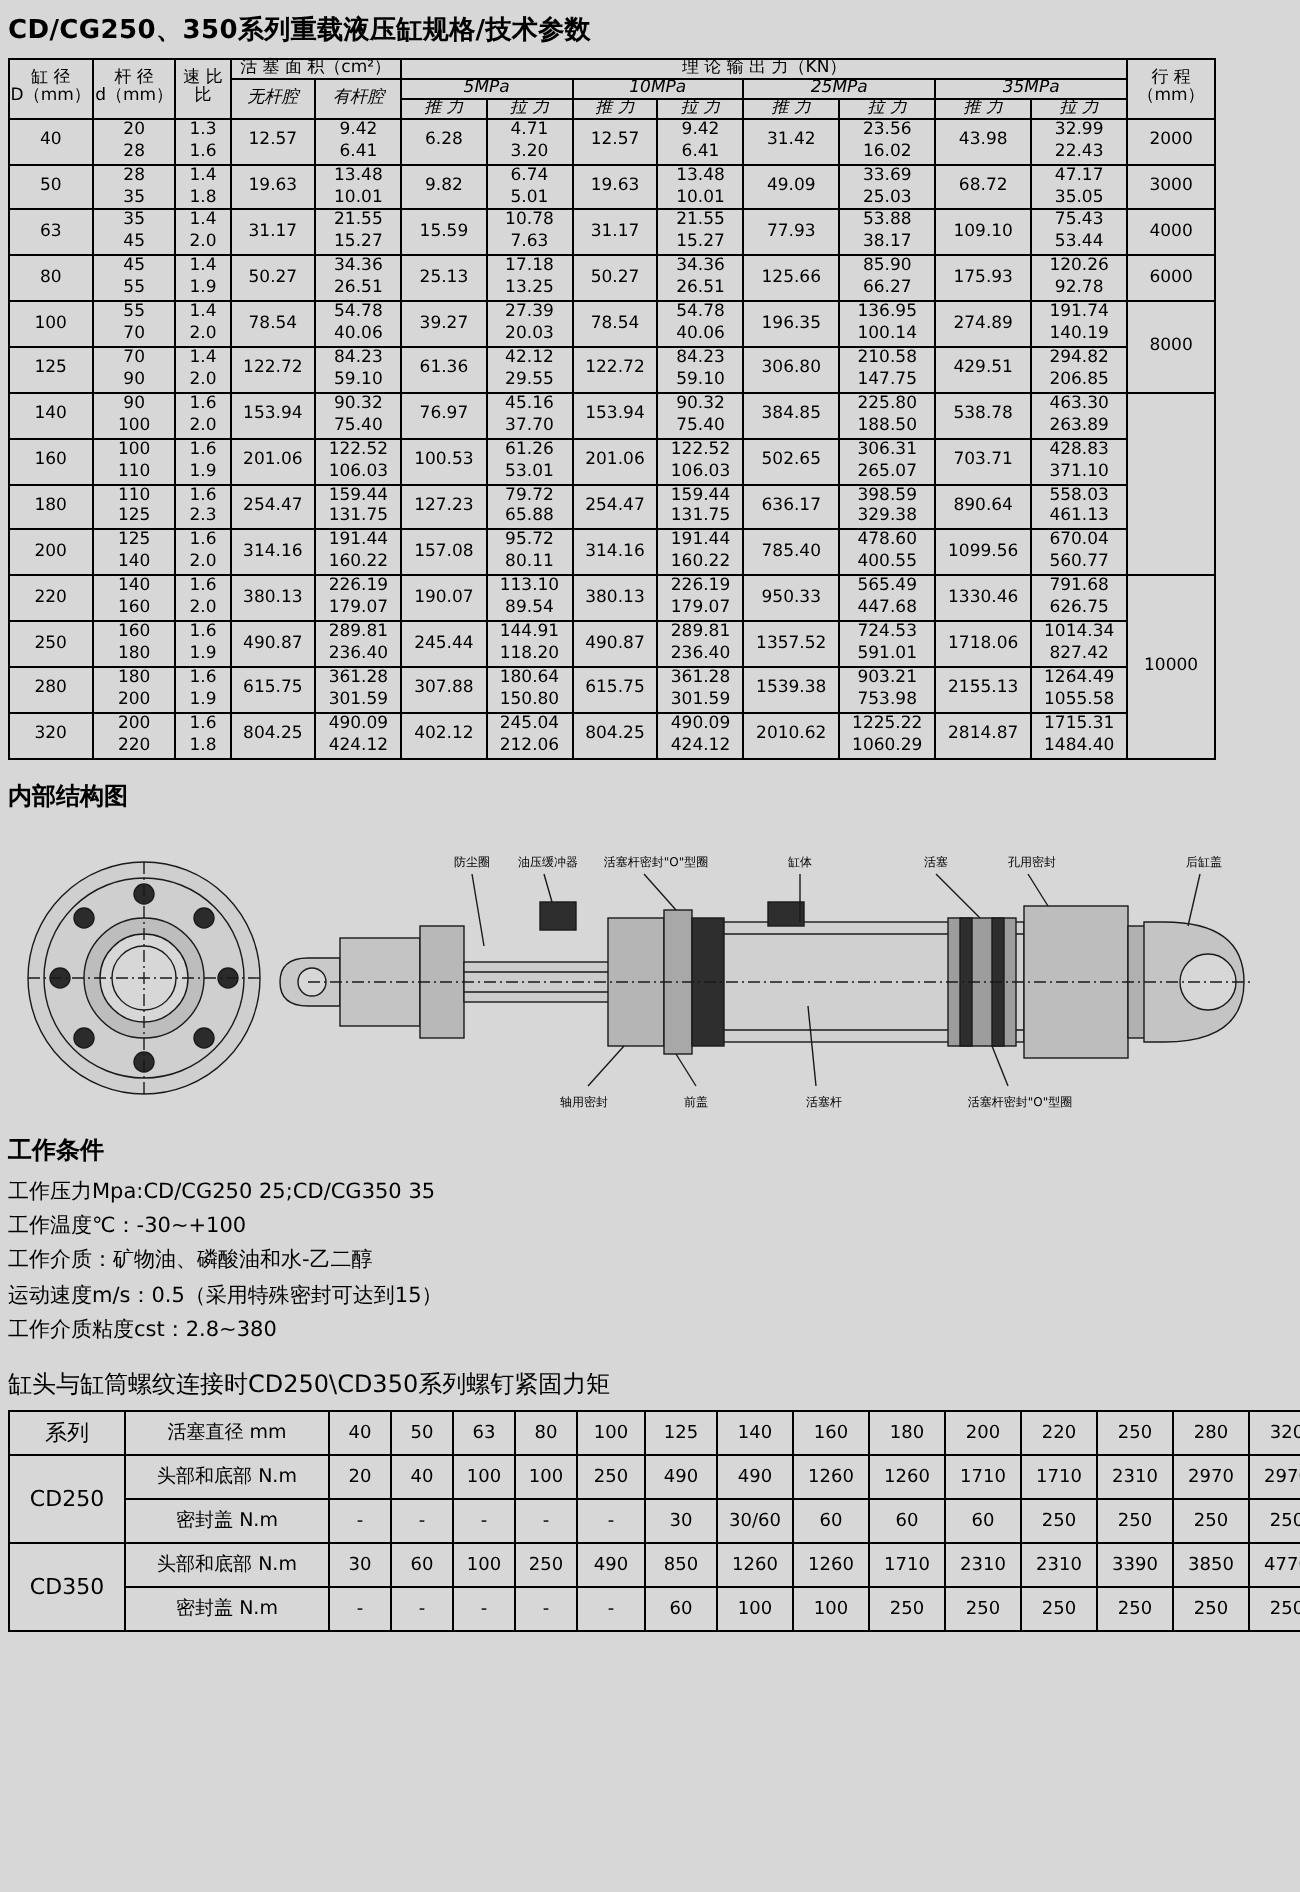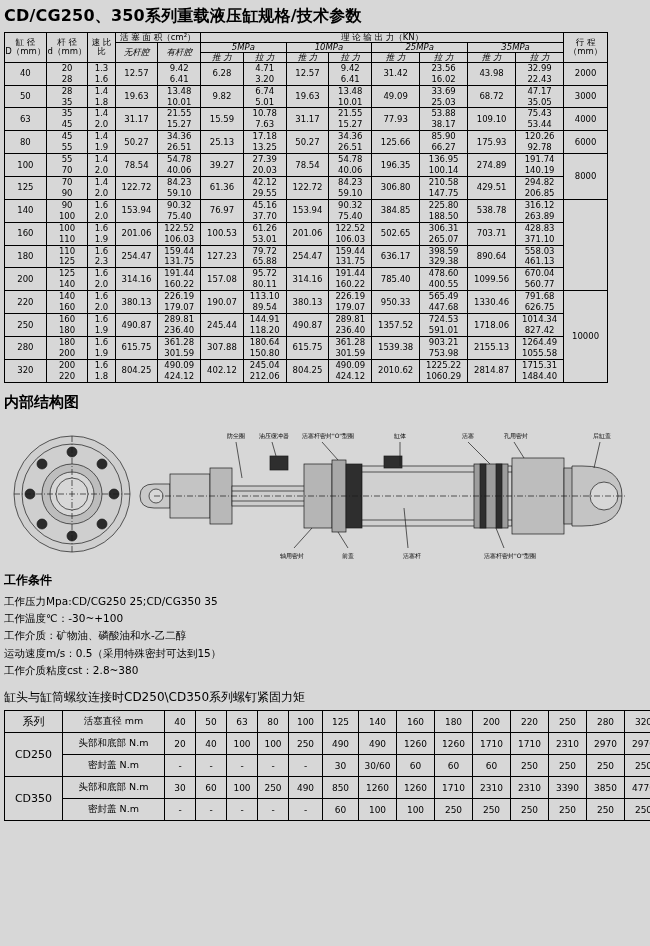--- a/index.html
+++ b/index.html
@@ -5,21 +5,21 @@
   html,body{margin:0;padding:0;}
   body{
     width:650px;
     background:#d7d7d7;
     font-family:"DejaVu Sans","Liberation Sans",sans-serif;
     color:#000;
     -webkit-font-smoothing:none;
   }
   .page{width:650px;position:relative;padding:0;}
   h1.title{
-    font-size:16px;
+    font-size:13px;
     font-weight:bold;
     margin:6px 0 5px 4px;
     letter-spacing:0.2px;
   }
   
   table.spec{
     border-collapse:collapse;
     width:604px;
     margin:0 0 0 4px;
     table-layout:fixed;
@@ -33,21 +33,21 @@
     line-height:1.05;
     font-weight:normal;
   }
   .hdr-sub{font-size:8px;font-style:italic;}
   .hdr-main{font-size:9px;}
   .cell-two{line-height:1.15;}
   .cell-two div{padding:1px 0;}
   .rowh{height:13px;}
   
   h2.sec{
-    font-size:15px;
+    font-size:12px;
     font-weight:bold;
     margin:10px 0 4px 4px;
   }
   .diagram{
     width:642px;
     margin-left:4px;
     position:relative;
     height:150px;
   }
   .diagram svg{display:block;}
@@ -401,21 +401,21 @@
             <div>90.32</div>
             <div>75.40</div>
           </td>
           <td>384.85</td>
           <td class="cell-two">
             <div>225.80</div>
             <div>188.50</div>
           </td>
           <td>538.78</td>
           <td class="cell-two">
-            <div>316.12</div>
+            <div>463.30</div>
             <div>263.89</div>
           </td>
           <td rowspan="4"></td>
         </tr>
         <tr class="rowh">
           <td>160</td>
           <td class="cell-two">
             <div>100</div>
             <div>110</div>
           </td>

